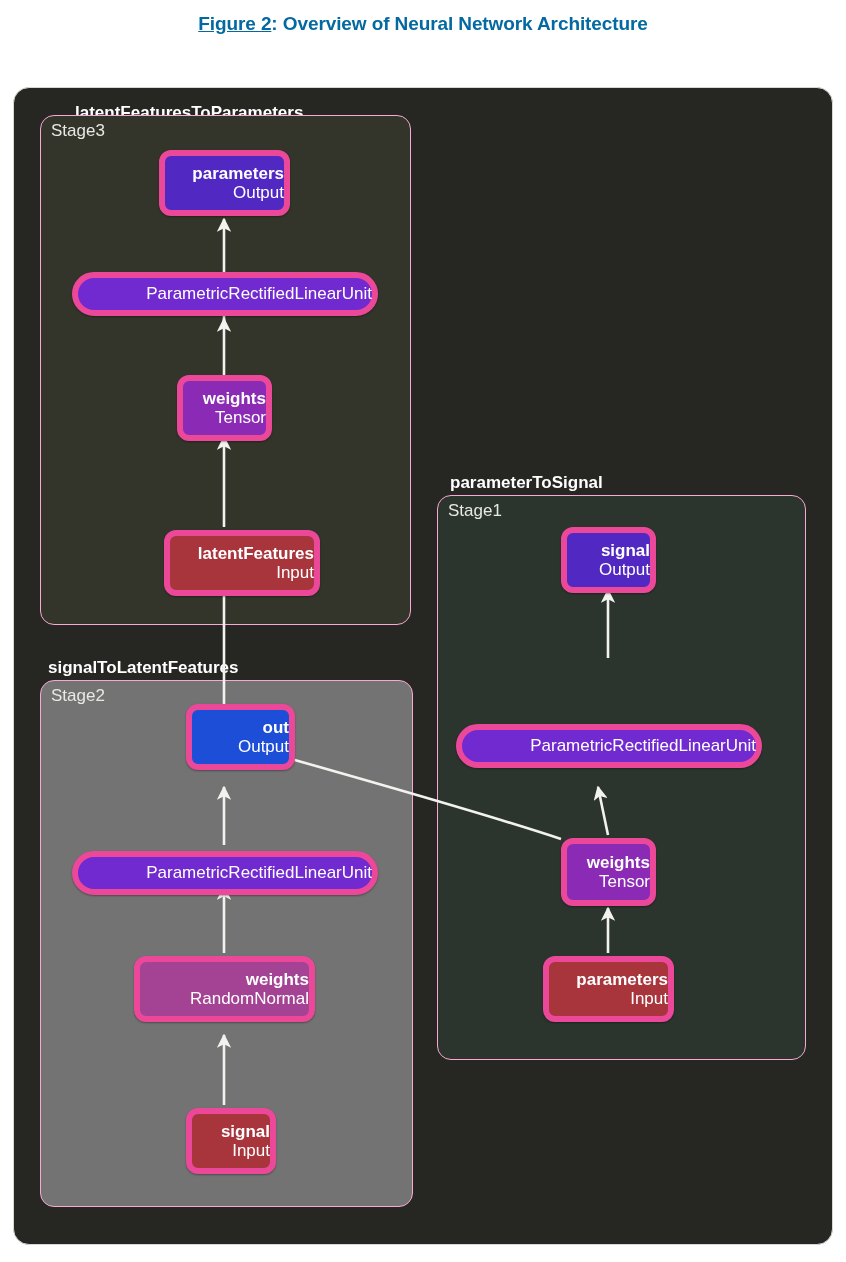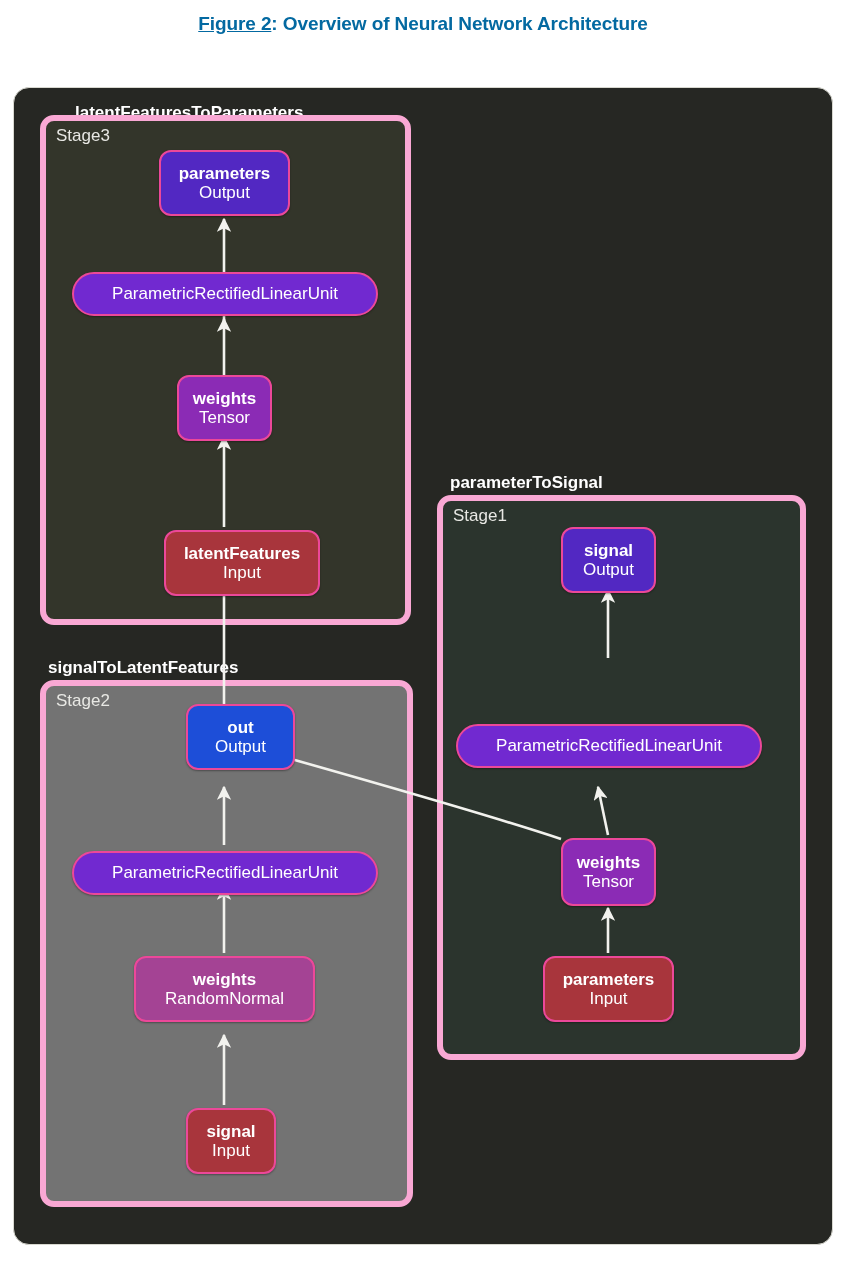--- a/index.html
+++ b/index.html
@@ -51,45 +51,45 @@
     left: 0;
     top: 0;
     width: 820px;
     height: 1158px;
     overflow: visible;
     pointer-events: none;
   }
   .cluster {
     position: absolute;
     box-sizing: border-box;
-    border: 6px solid #f9a8d4;
+    border: 1px solid #f9a8d4;
     border-radius: 14px;
   }
   .cluster-title {
     position: absolute;
     font-size: 17px;
     font-weight: bold;
     color: #ffffff;
     white-space: nowrap;
   }
   .cluster-sublabel {
     position: absolute;
     left: 10px;
     top: 5px;
     font-size: 17px;
     color: #e8e8e4;
     white-space: nowrap;
   }
   .node {
     position: absolute;
     box-sizing: border-box;
-    border: 2px solid #ec4899;
+    border: 6px solid #ec4899;
     display: flex;
     flex-direction: column;
-    align-items: center;
+    align-items: flex-end;
     justify-content: center;
     color: #ffffff;
     text-align: center;
     line-height: 1.12;
     box-shadow: 0 1px 2px rgba(0,0,0,0.35);
   }
   .node .n-name {
     font-size: 17px;
     font-weight: bold;
     white-space: nowrap;

